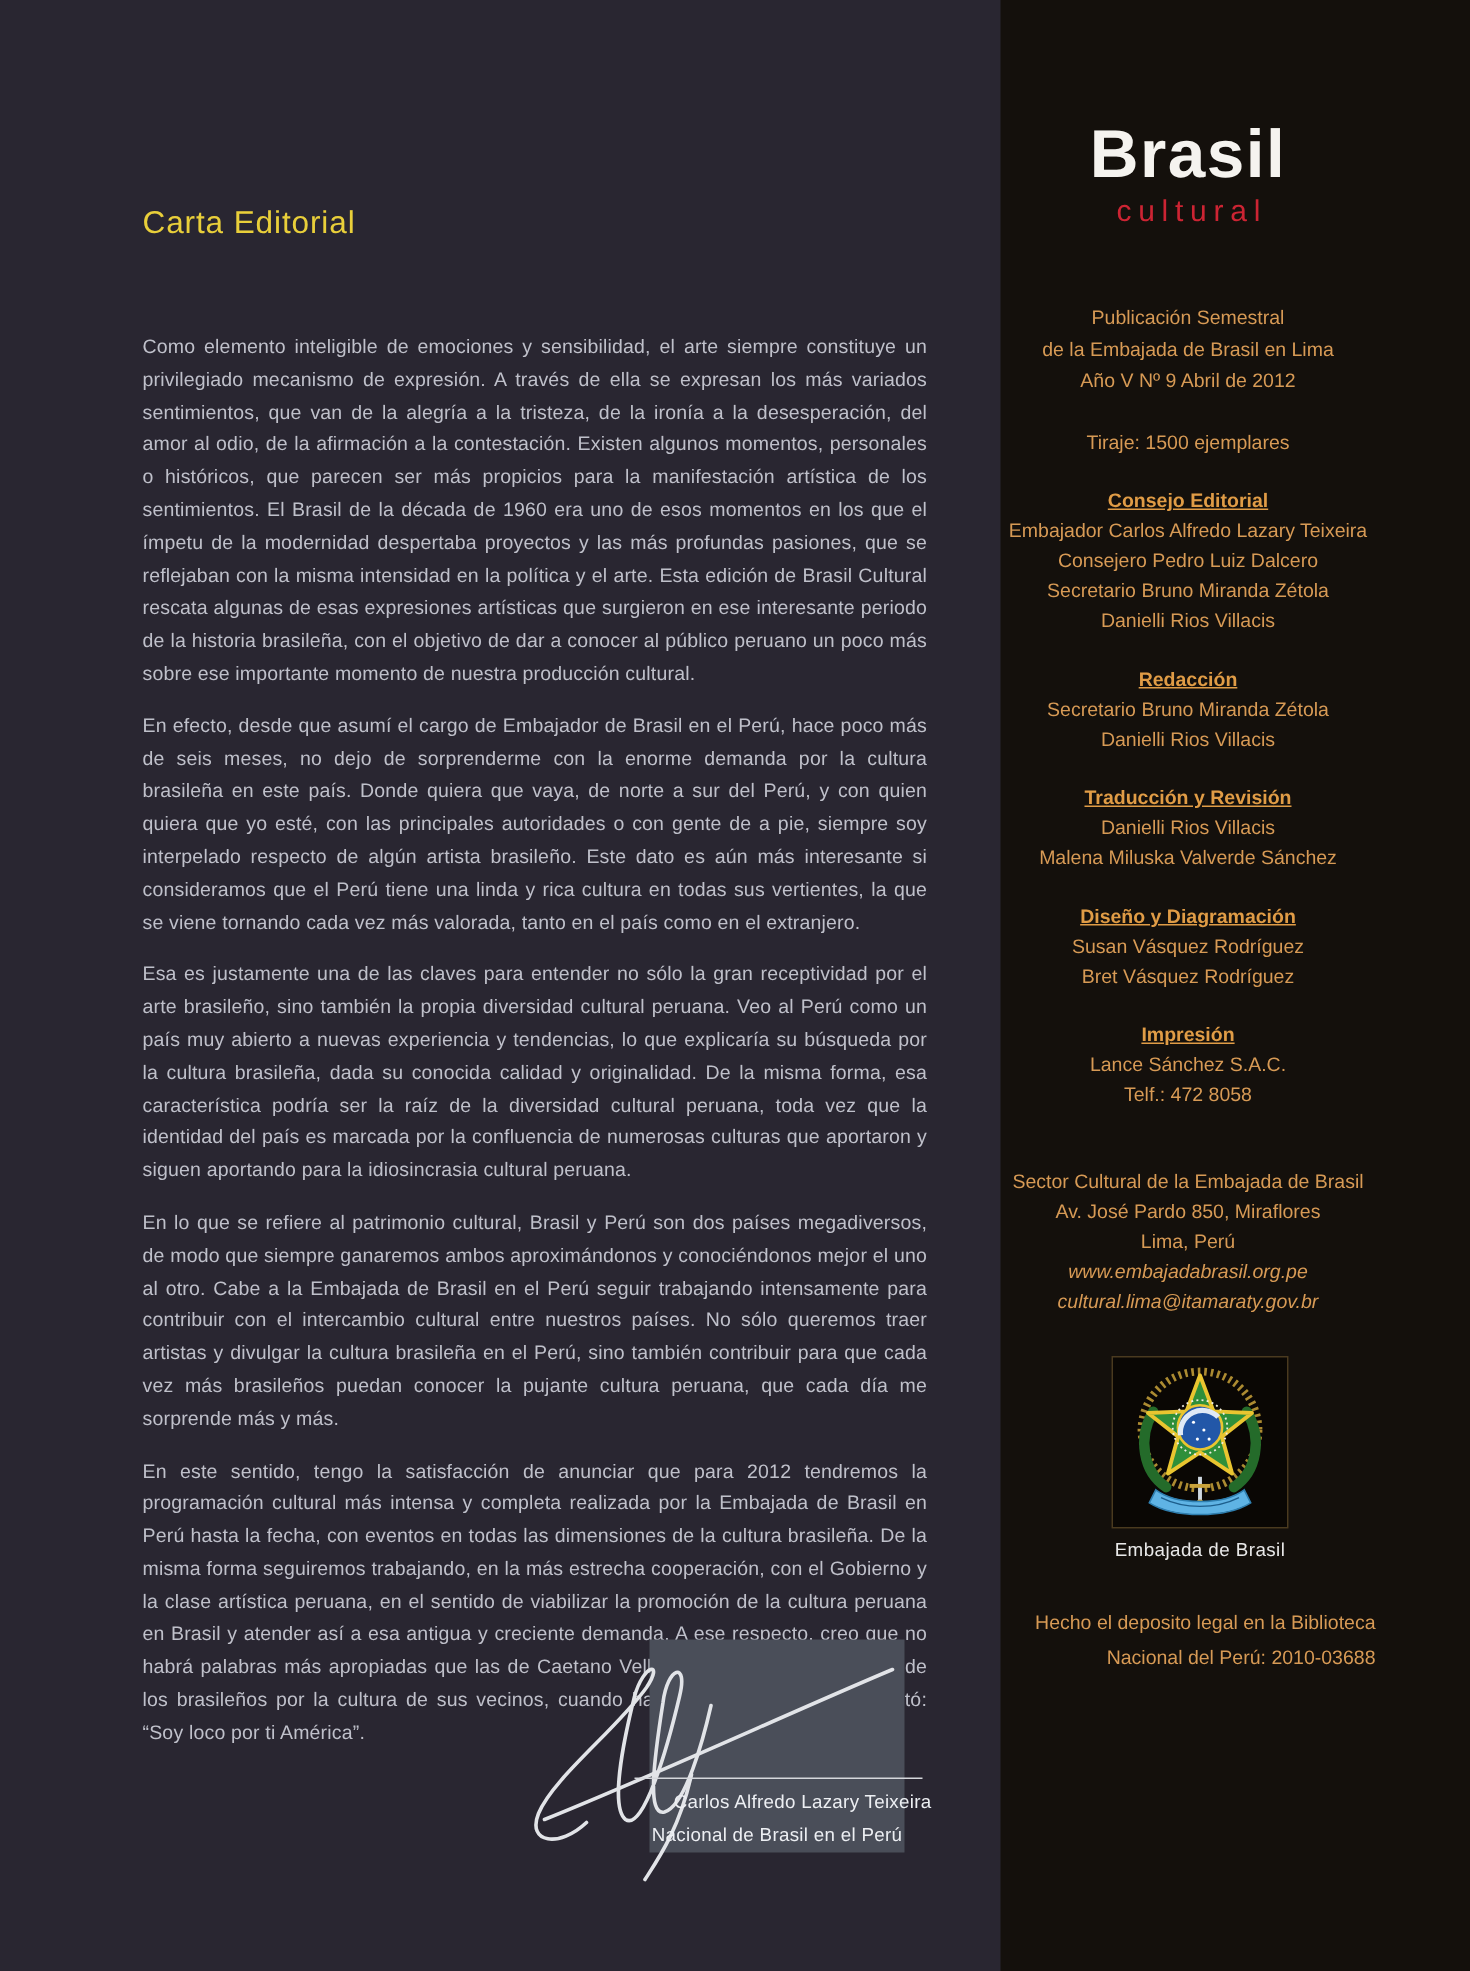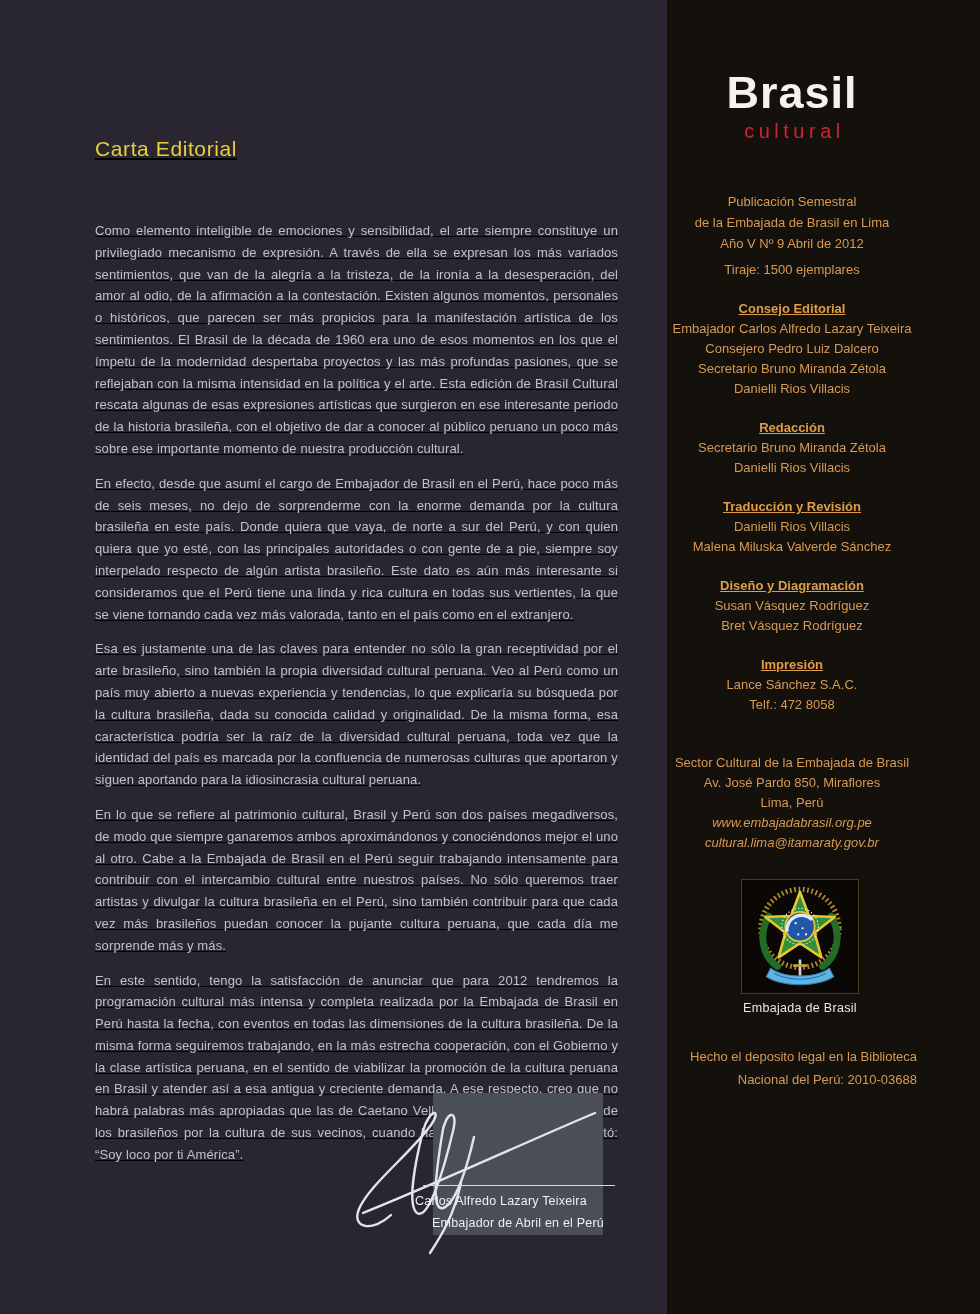--- a/index.html
+++ b/index.html
@@ -1,46 +1,46 @@
 <!DOCTYPE html>
 <html><head>
 <meta charset="utf-8">
 <style>
   html,body{margin:0;padding:0;background:#17131a;}
   .page{position:relative;width:980px;height:1314px;background:#292631;overflow:hidden;
         font-family:"Liberation Sans",sans-serif;}
 
   
   .main{position:absolute;left:0;top:0;width:751px;height:100%;
-        padding:136px 0 0 95px;box-sizing:border-box;text-decoration:underline;}
+        padding:136px 0 0 95px;box-sizing:border-box;}
   .title{color:#e9cf3a;font-size:21px;letter-spacing:.6px;line-height:26px;}
   .paragraphs{width:523px;margin-top:58px;color:#bfc0ca;font-size:13px;
               line-height:21.8px;letter-spacing:.12px;}
   .paragraphs > div{text-align:justify;margin-bottom:13px;}
 
   
   .signature-block{position:absolute;left:433px;top:1093px;width:170px;height:142px;
                    background:#4a4e59;}
   .sig-svg{position:absolute;left:-100px;top:-6px;width:290px;height:170px;overflow:visible;}
   .sig-line{position:absolute;left:-10px;top:92px;width:192px;height:1px;background:#d5d7dc;}
-  .sig-name{position:absolute;left:-18px;top:101px;width:206px;text-align:left;
+  .sig-name{position:absolute;left:-18px;top:101px;width:206px;text-align:right;
             color:#edeff3;font-size:12.5px;letter-spacing:.2px;}
   .sig-role{position:absolute;left:-18px;top:123px;width:206px;text-align:center;
             color:#edeff3;font-size:12.5px;letter-spacing:.2px;}
 
   
   .sidebar{position:absolute;top:0;right:0;width:313px;height:100%;background:#14100c;}
   .side-inner{position:absolute;left:0;top:0;width:250px;text-align:center;
               color:#d79a55;font-size:13px;}
-  .brand{padding-top:69px;}
+  .brand{padding-top:69px;margin-top:10px;}
   .brand-name{color:#f5f3ef;font-size:45px;font-weight:bold;letter-spacing:1px;line-height:48px;}
   .brand-sub{color:#cd2433;font-size:20px;letter-spacing:4.5px;line-height:24px;
              margin-top:2px;padding-left:5px;}
   .pub{margin-top:48px;line-height:21px;}
-  .tiraje{margin-top:5px;line-height:21px;}
+  .tiraje{margin-top:20px;line-height:21px;}
   .section{margin-top:19px;line-height:20px;}
   .section .hdr{font-weight:bold;color:#e09c46;text-decoration:underline;}
   .address{margin-top:38px;line-height:20px;}
   .address .link{cursor:pointer;font-style:italic;}
   .emblem-wrap{margin-top:26px;margin-left:16px;}
   .emblem-box{width:116px;height:113px;margin:0 auto;background:#0a0704;
               border:1px solid #4a3a1f;display:flex;align-items:center;justify-content:center;}
   .emblem-caption{margin-top:7px;color:#e9e9e9;font-size:12.5px;letter-spacing:.3px;}
   .legal{margin-top:30px;line-height:23px;font-size:13px;text-align:right;}
 </style>
@@ -63,21 +63,21 @@
     <div class="signature-block">
       <svg class="sig-svg" viewBox="0 0 290 170">
         <g fill="none" stroke="#e2e4e8" stroke-width="2.4" stroke-linecap="round">
           <path d="M58,128 C40,145 18,142 26,122 C36,98 78,66 98,38 C110,20 96,22 90,44 C82,76 74,118 84,126 C96,134 112,78 120,44 C126,20 112,24 109,48 C103,86 98,124 110,121 C124,117 136,72 141,50"></path>
           <path d="M30,126 C100,98 200,52 262,26"></path>
           <path d="M128,96 C120,132 106,152 97,166"></path>
         </g>
       </svg>
       <div class="sig-line"></div>
       <div class="sig-name">Carlos Alfredo Lazary Teixeira</div>
-      <div class="sig-role">Embajador de Abril en el Perú</div>
+      <div class="sig-role">Nacional de Brasil en el Perú</div>
     </div>
   </div>
 
   <div class="sidebar">
     <div class="side-inner">
 
       <div class="brand">
         <div class="brand-name">Brasil</div>
         <div class="brand-sub">cultural</div>
       </div>

